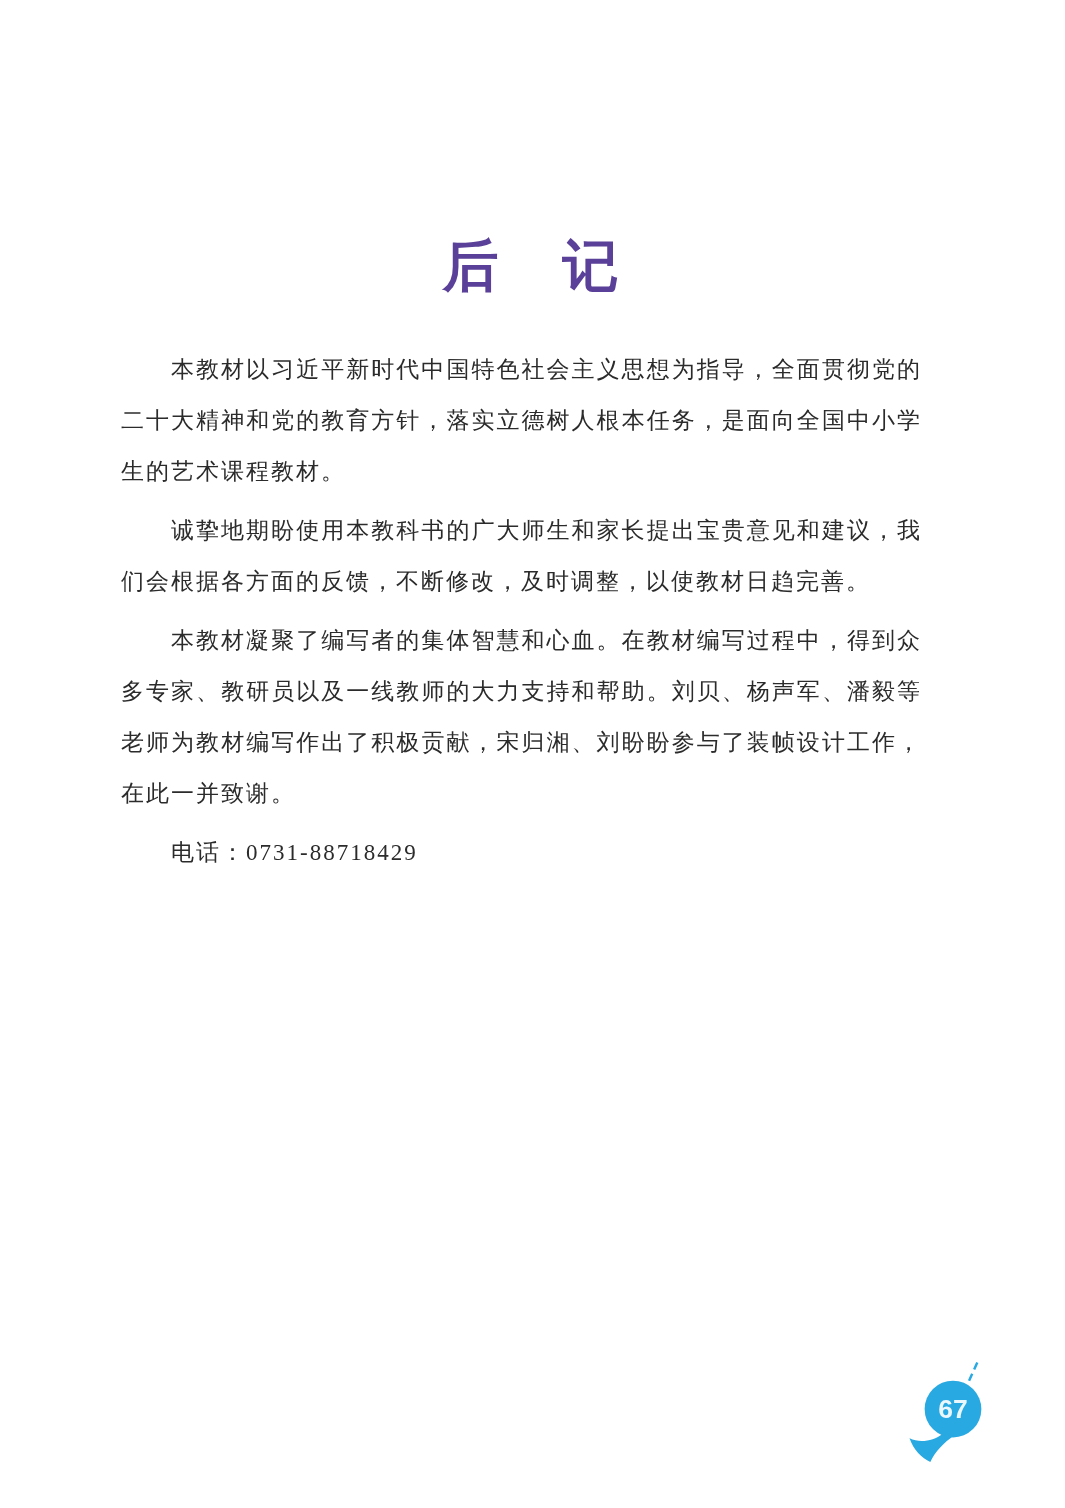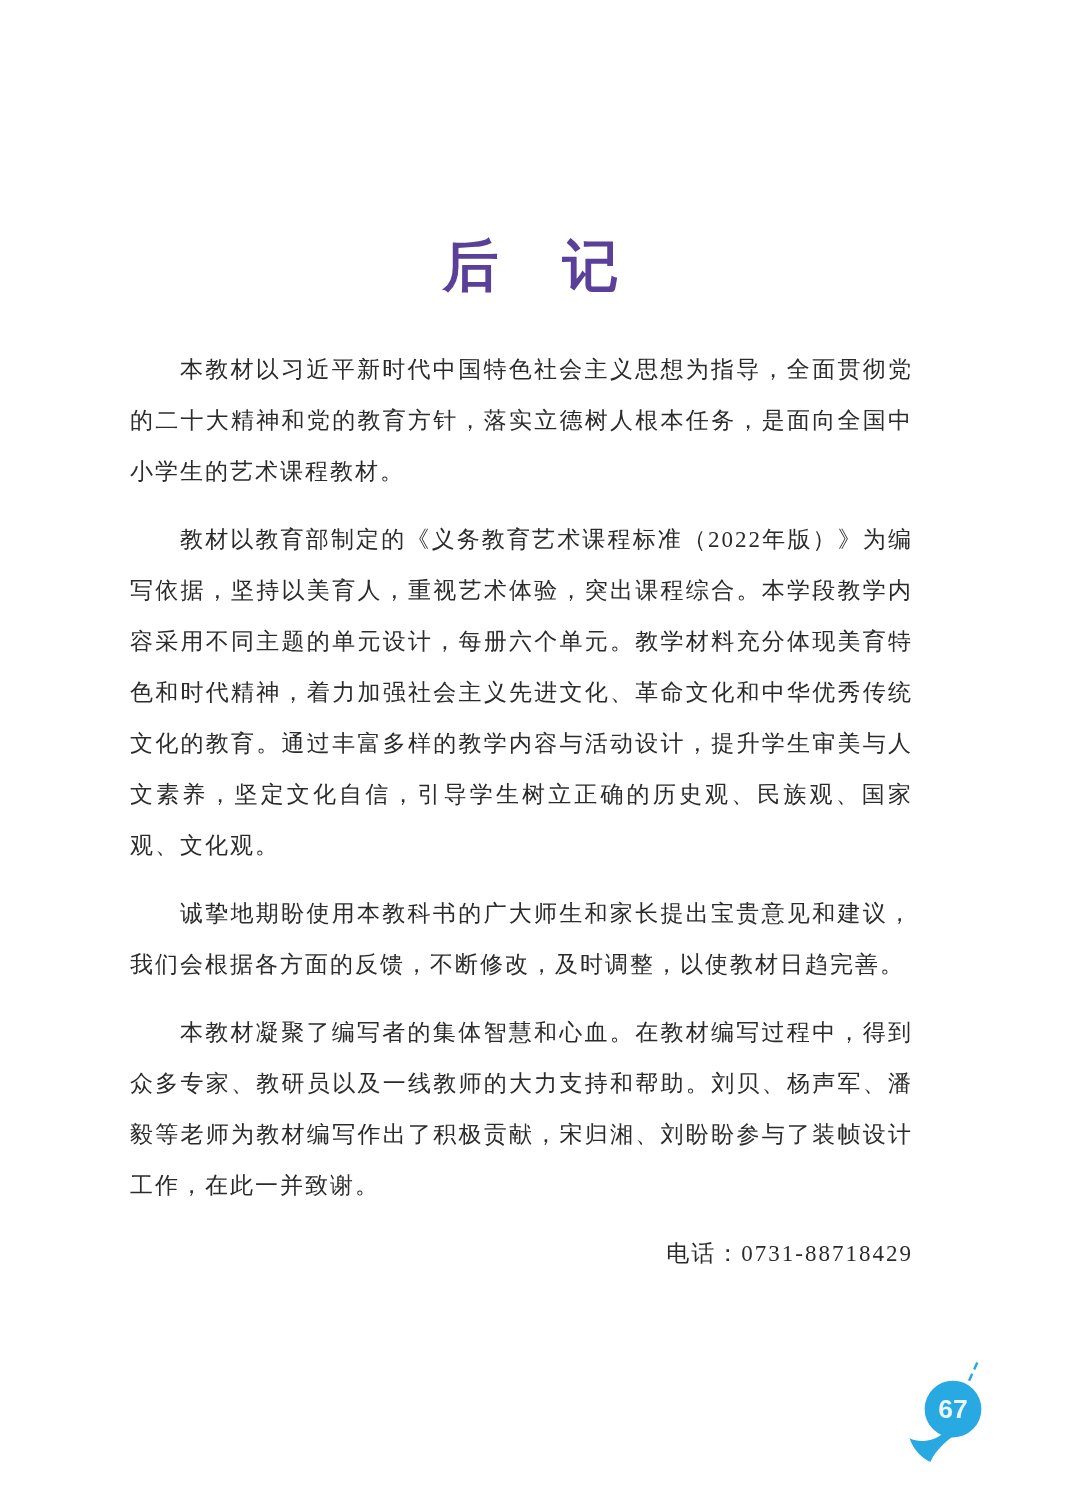--- a/index.html
+++ b/index.html
@@ -35,25 +35,25 @@
     margin-top: 46px;
     padding-left: 113px;
     padding-right: 135px;
     color: var(--body-ink);
     font-size: 23px;
     line-height: 51px;
     letter-spacing: 2px;
     text-align: justify;
   }
   .body-text p {
-    margin: 17px;
+    margin: 8px;
     text-indent: 50px;
   }
   .contact-line {
-    text-align: right;
+    text-align: left;
   }
   .page-badge {
     position: absolute;
     left: 901px;
     top: 1354px;
     width: 104px;
     height: 112px;
   }
   .badge-num-text {
     font-family: "Liberation Sans", sans-serif;
@@ -62,21 +62,20 @@
 </style>
 </head>
 <body>
 
 <div class="page">
 
   <h1 class="doc-title">后　记</h1>
 
   <div class="body-text">
     <p>本教材以习近平新时代中国特色社会主义思想为指导，全面贯彻党的二十大精神和党的教育方针，落实立德树人根本任务，是面向全国中小学生的艺术课程教材。</p>
-    <p>教材以教育部制定的《义务教育艺术课程标准（2022年版）》为编写依据，坚持以美育人，重视艺术体验，突出课程综合。本学段教学内容采用不同主题的单元设计，每册六个单元。教学材料充分体现美育特色和时代精神，着力加强社会主义先进文化、革命文化和中华优秀传统文化的教育。通过丰富多样的教学内容与活动设计，提升学生审美与人文素养，坚定文化自信，引导学生树立正确的历史观、民族观、国家观、文化观。</p>
     <p>诚挚地期盼使用本教科书的广大师生和家长提出宝贵意见和建议，我们会根据各方面的反馈，不断修改，及时调整，以使教材日趋完善。</p>
     <p>本教材凝聚了编写者的集体智慧和心血。在教材编写过程中，得到众多专家、教研员以及一线教师的大力支持和帮助。刘贝、杨声军、潘毅等老师为教材编写作出了积极贡献，宋归湘、刘盼盼参与了装帧设计工作，在此一并致谢。</p>
 
     <p class="contact-line"><span>电话：</span><span>0731-88718429</span></p>
 
   </div>
 
   <svg class="page-badge" viewBox="0 0 110 118" width="104" height="112" xmlns="http://www.w3.org/2000/svg">
     <path d="M72,28 L82,6" stroke="var(--badge-blue)" stroke-width="2.6" stroke-dasharray="8 5" fill="none"></path>
     <path d="M44,84 C34,92 20,94 9,89

